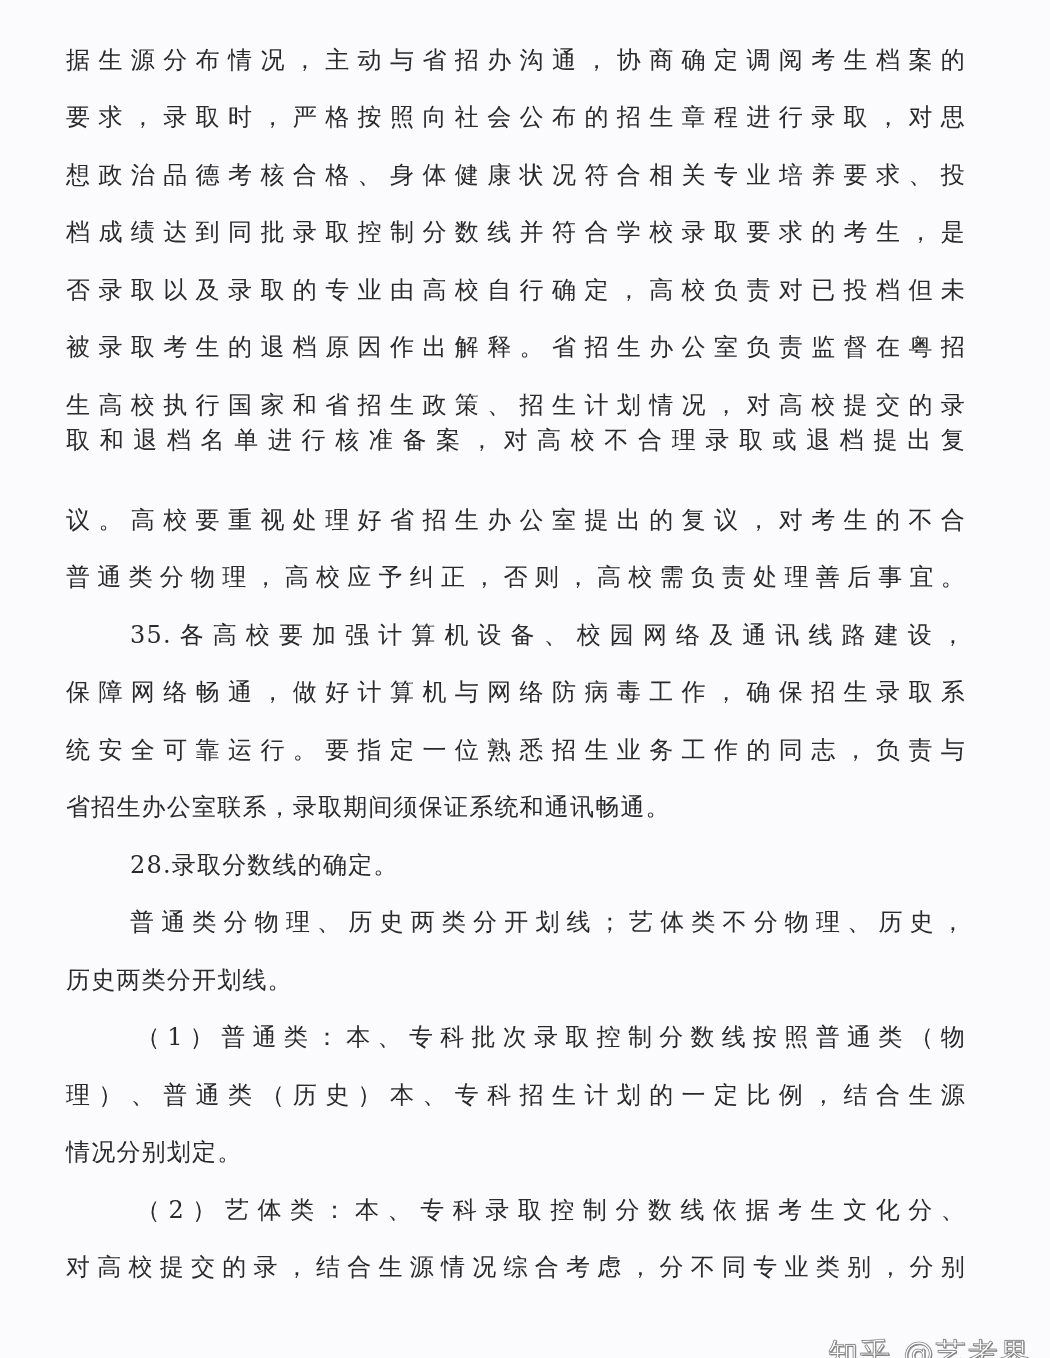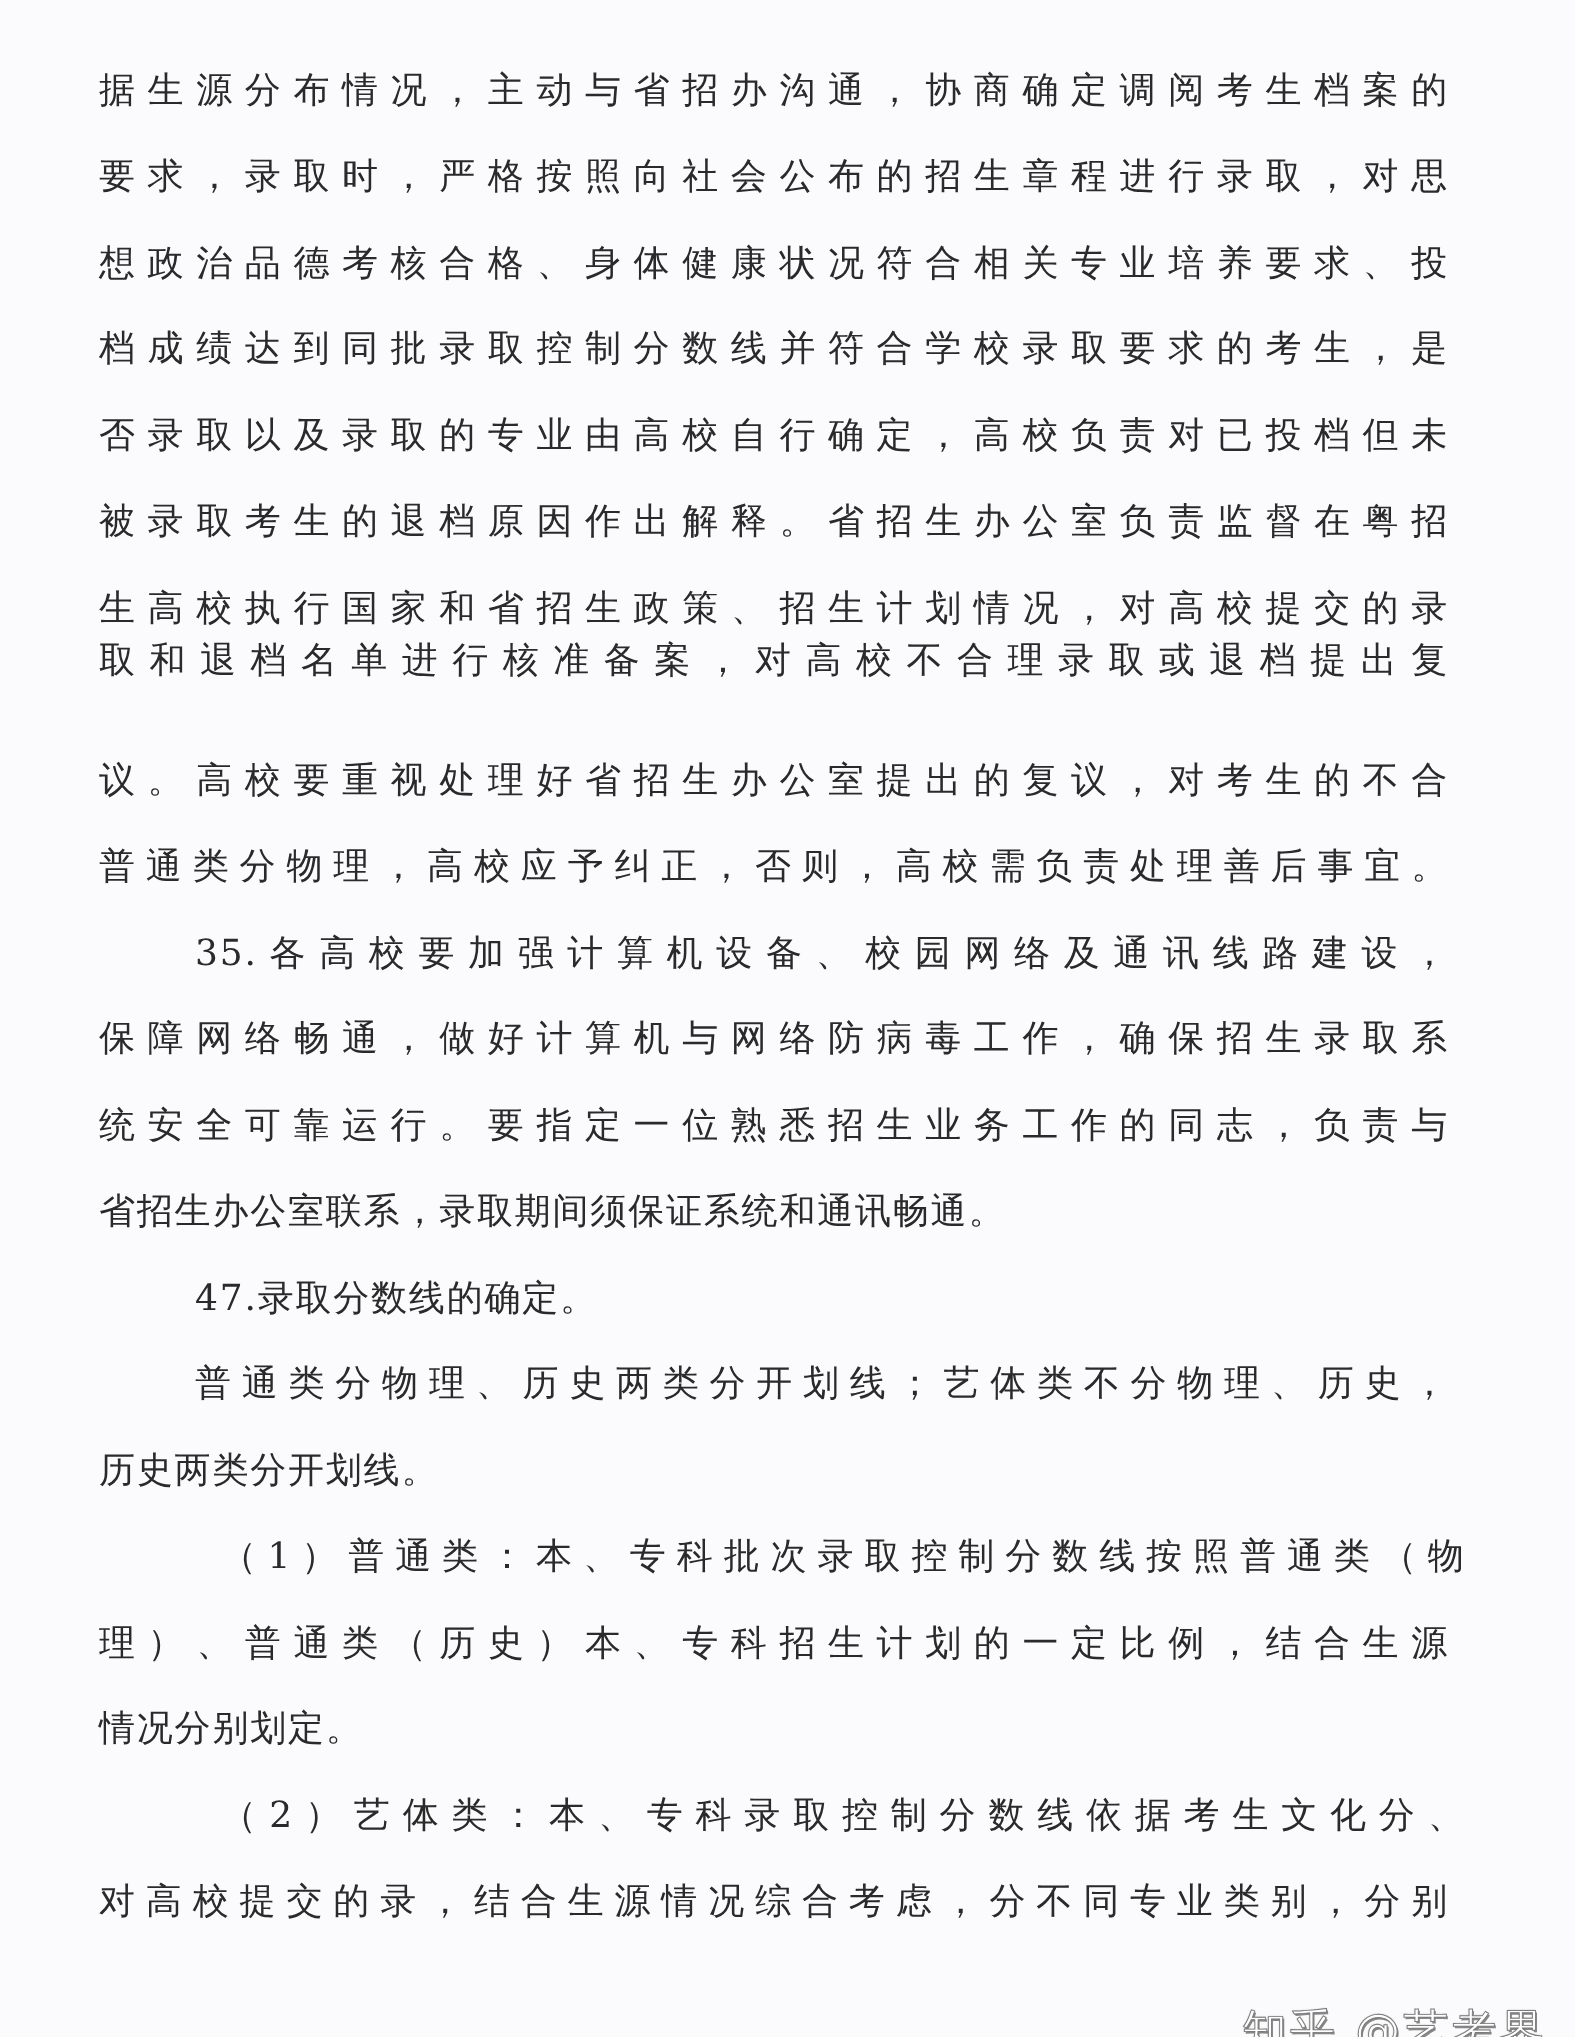--- a/index.html
+++ b/index.html
@@ -36,21 +36,20 @@
     .line.last {
       text-align-last: left;
     }
     .line.indent {
       left: 64px;
       width: 836px;
     }
     .line.indent2 {
       left: 70px;
       width: 830px;
-      margin-left: 11px;
     }
     .watermark {
       position: absolute;
       left: 828px;
       top: 1293px;
       font-family: "DejaVu Sans", "Liberation Sans", sans-serif;
       font-size: 30px;
       color: #ffffff;
       letter-spacing: 2px;
       text-shadow: 0 0 1px #6a6a6a, 1px 1px 0 #8a8a8a;
@@ -72,21 +71,21 @@
   <div class="line" style="top:355px">生高校执行国家和省招生政策、招生计划情况，对高校提交的录</div>
   <div class="line" style="top:390px">取和退档名单进行核准备案，对高校不合理录取或退档提出复</div>
   <div class="line" style="top:470px">议。高校要重视处理好省招生办公室提出的复议，对考生的不合</div>
   <div class="line" style="top:527px">普通类分物理，高校应予纠正，否则，高校需负责处理善后事宜。</div>
 
   <div class="line indent" style="top:585px">35.各高校要加强计算机设备、校园网络及通讯线路建设，</div>
   <div class="line" style="top:642px">保障网络畅通，做好计算机与网络防病毒工作，确保招生录取系</div>
   <div class="line" style="top:700px">统安全可靠运行。要指定一位熟悉招生业务工作的同志，负责与</div>
   <div class="line last" style="top:757px">省招生办公室联系，录取期间须保证系统和通讯畅通。</div>
 
-  <div class="line indent last" style="top:815px">47.录取分数线的确定。</div>
+  <div class="line indent last" style="top:815px">28.录取分数线的确定。</div>
 
   <div class="line indent" style="top:872px">普通类分物理、历史两类分开划线；艺体类不分物理、历史，</div>
   <div class="line last" style="top:930px">历史两类分开划线。</div>
 
   <div class="line indent2" style="top:987px">（1）普通类：本、专科批次录取控制分数线按照普通类（物</div>
   <div class="line" style="top:1045px">理）、普通类（历史）本、专科招生计划的一定比例，结合生源</div>
   <div class="line last" style="top:1102px">情况分别划定。</div>
 
   <div class="line indent2" style="top:1160px">（2）艺体类：本、专科录取控制分数线依据考生文化分、</div>
   <div class="line" style="top:1217px">对高校提交的录，结合生源情况综合考虑，分不同专业类别，分别</div>

